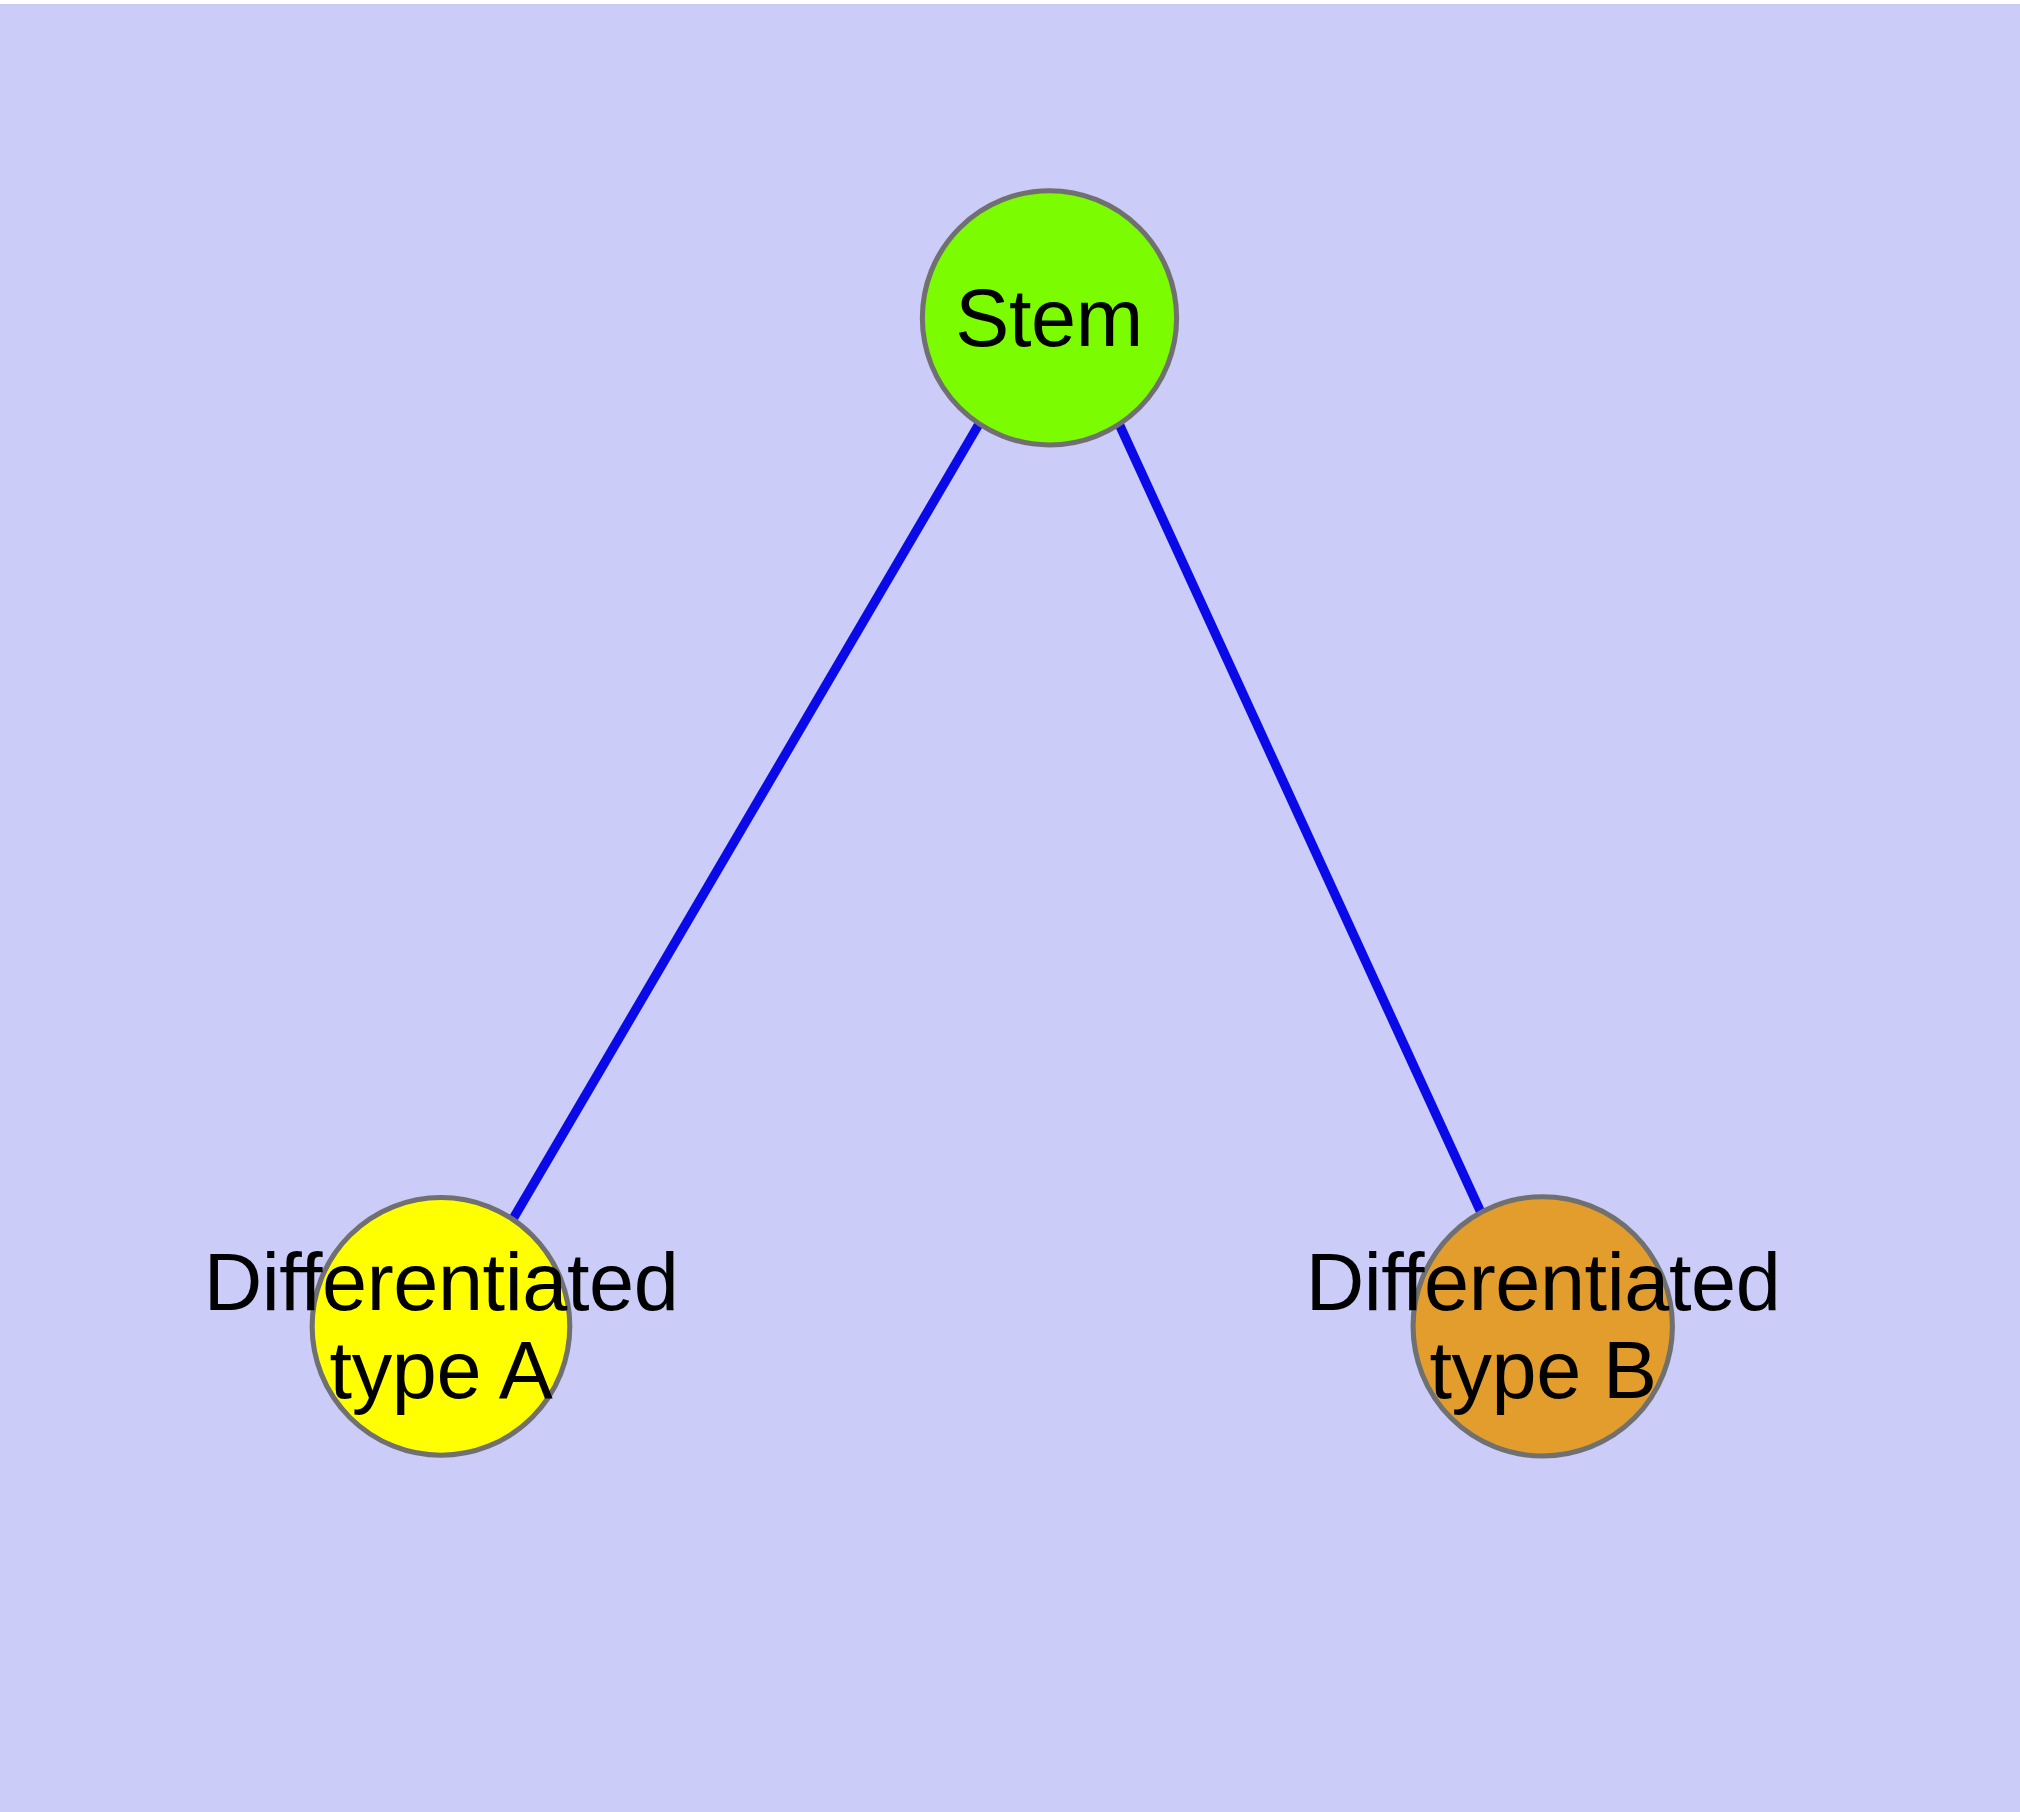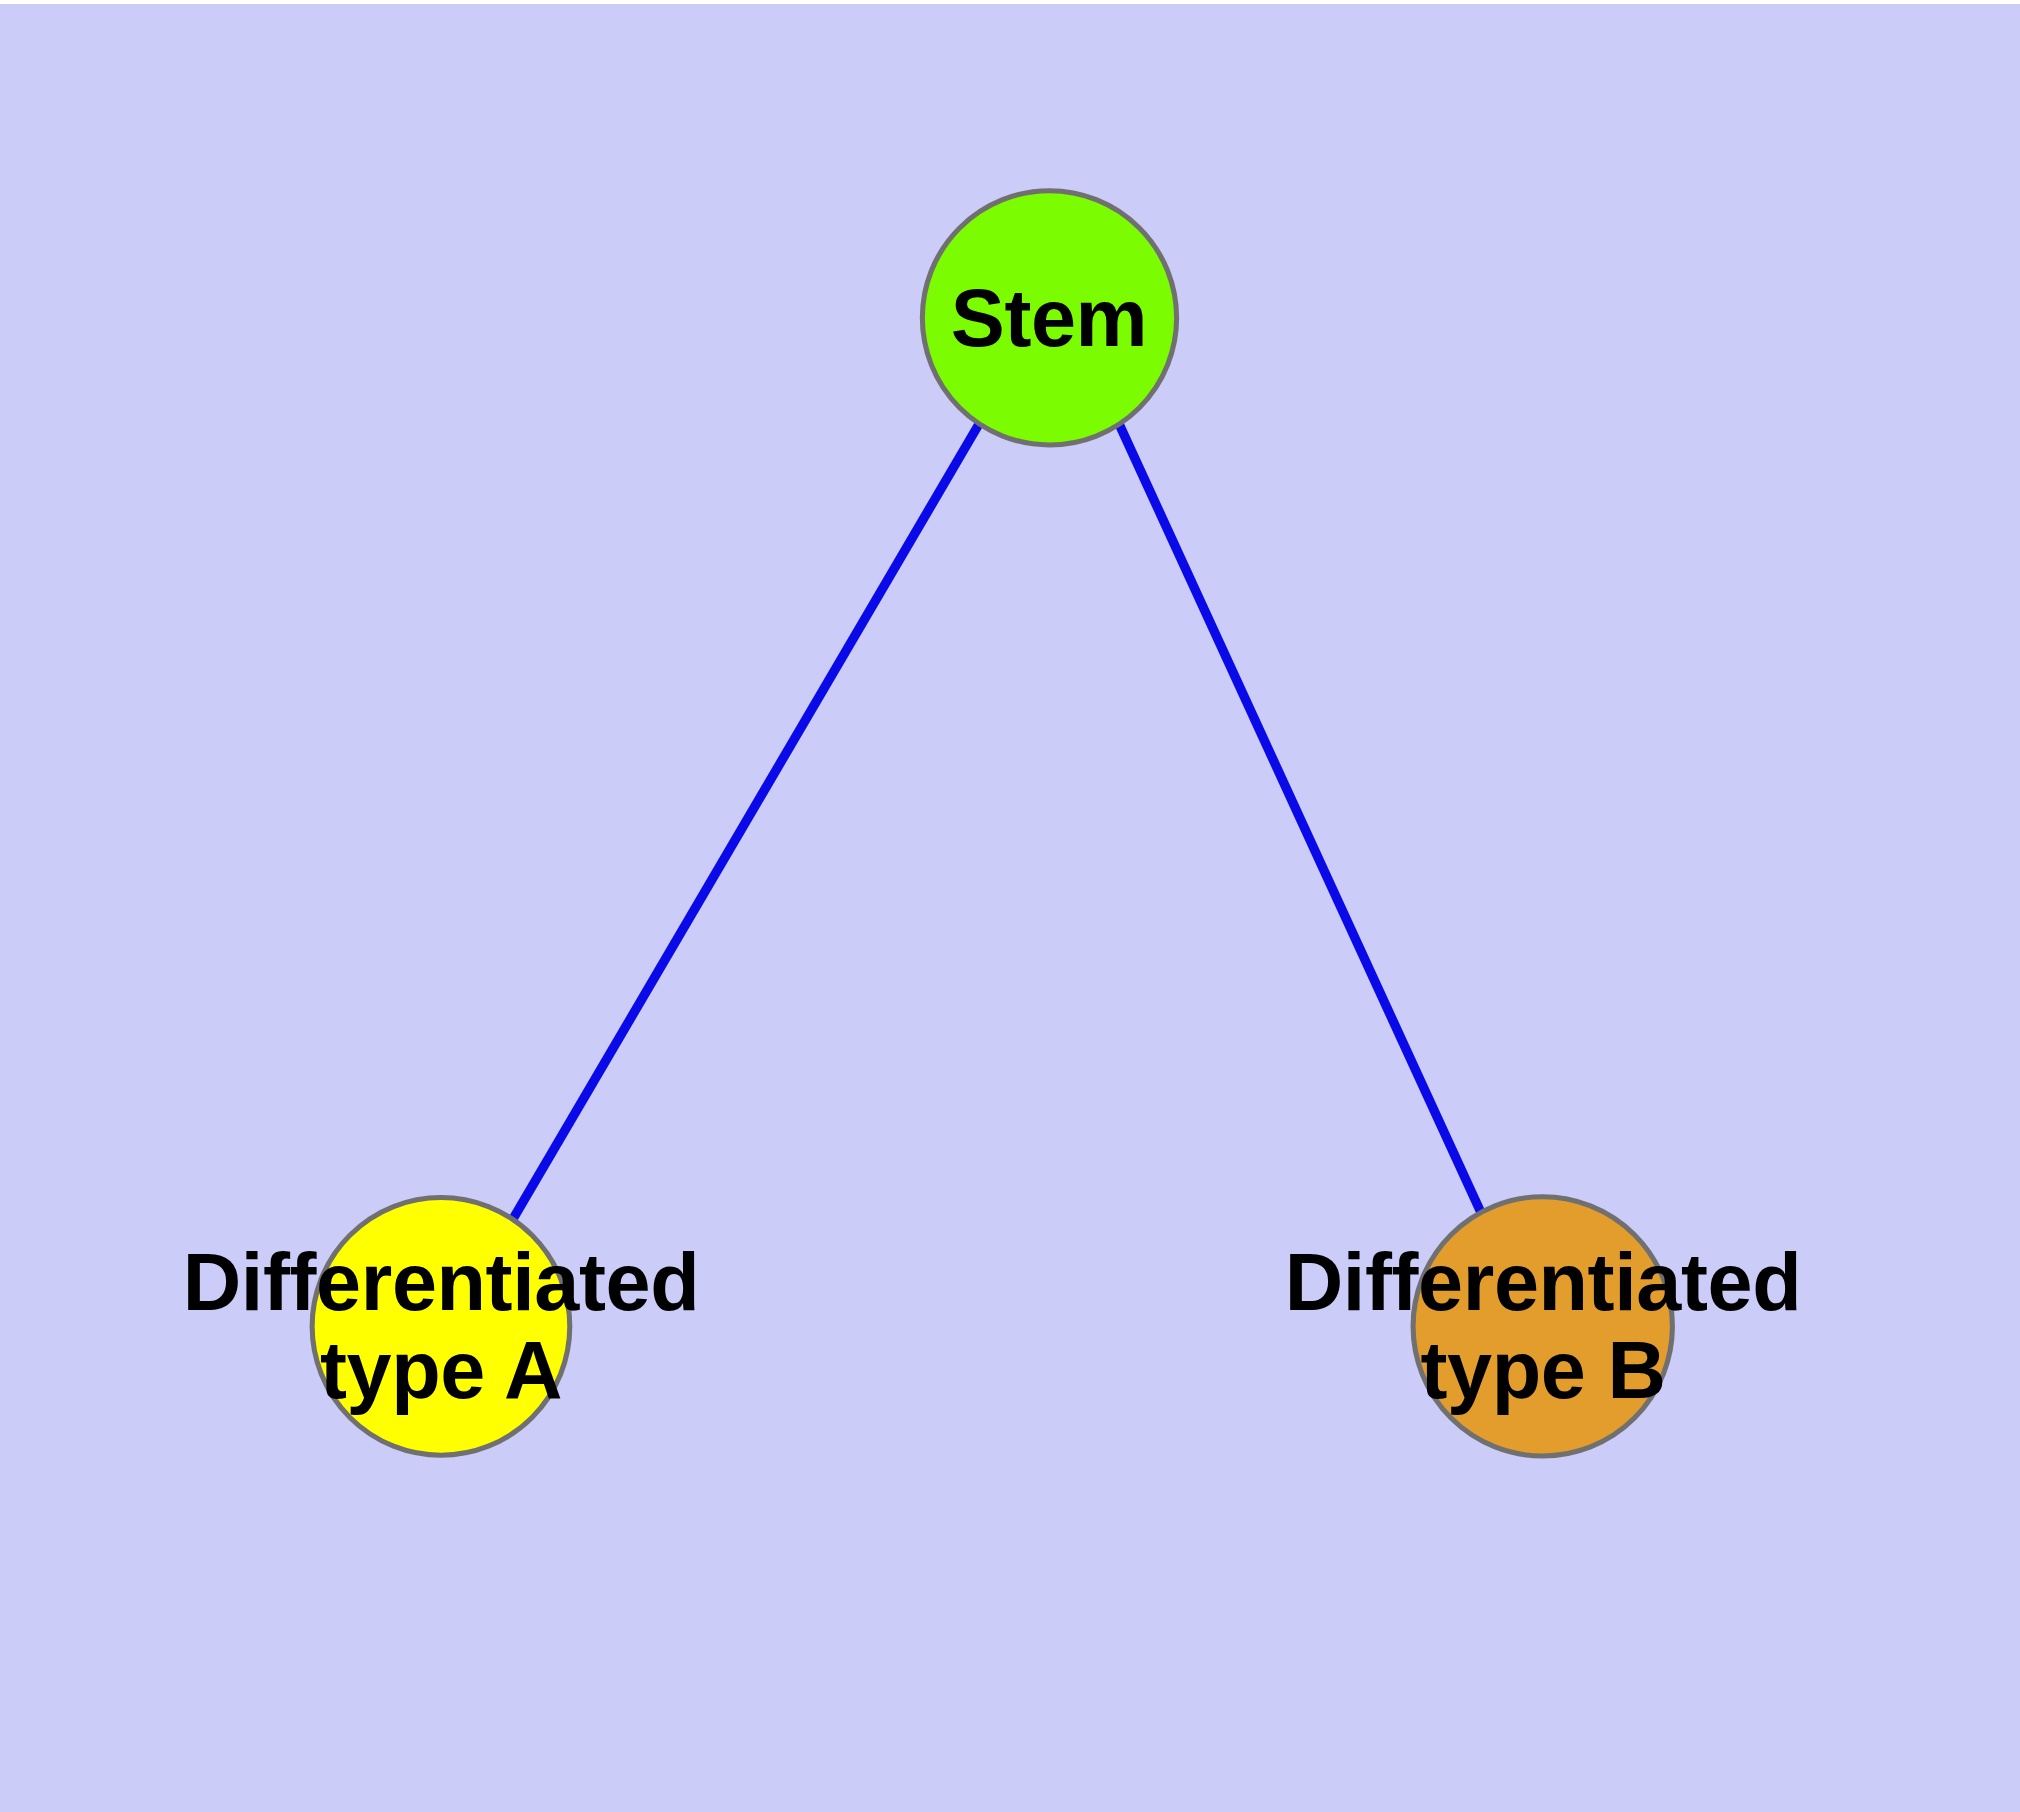--- a/index.html
+++ b/index.html
@@ -26,21 +26,21 @@
   #graph-svg {
     position: absolute;
     left: 0;
     top: 0;
     width: 2021px;
     height: 1812px;
   }
   .node-label {
     position: absolute;
     color: #000000;
-    font-weight: bold;
+    font-weight: normal;
     font-size: 81px;
     line-height: 1.09;
     text-align: center;
     white-space: pre;
     letter-spacing: -0.4px;
     transform: translate(-50%, -50%);
     pointer-events: none;
   }
 </style>
 </head>

